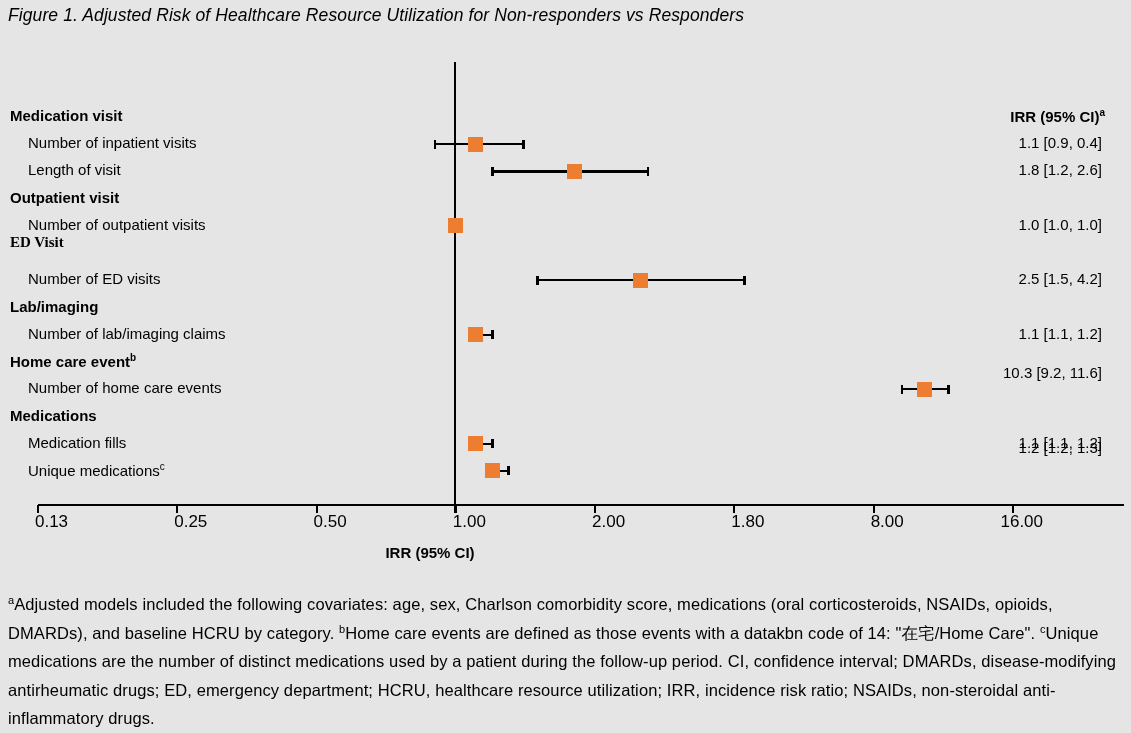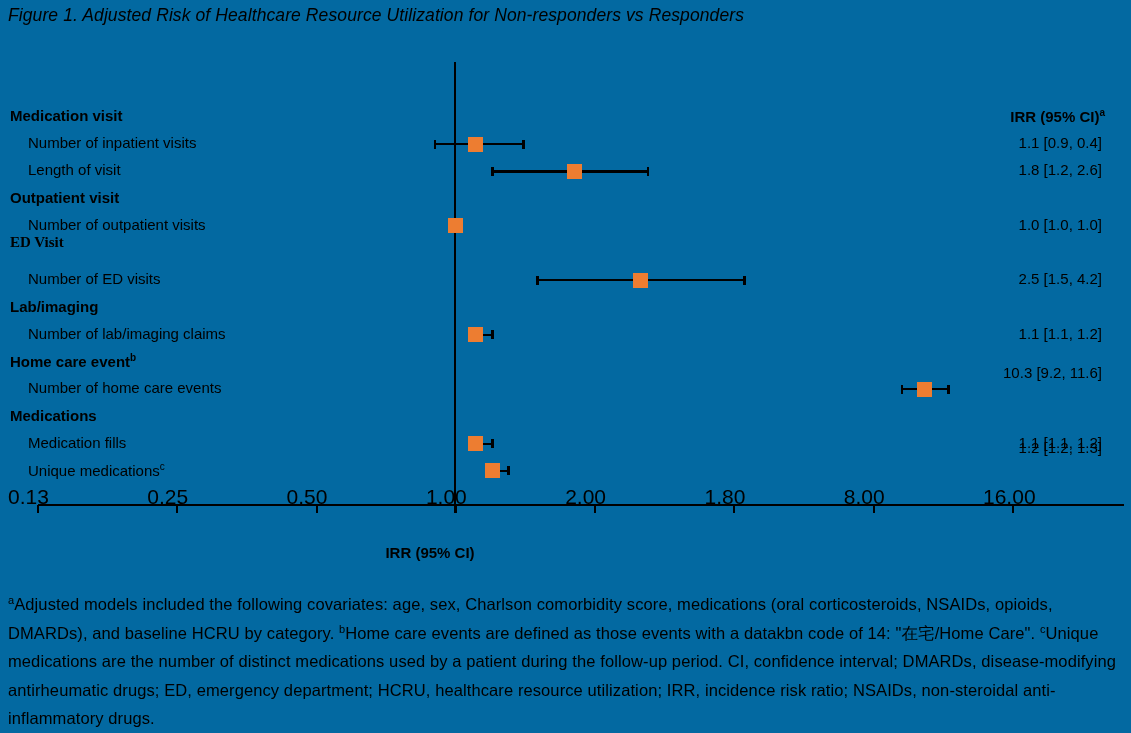--- a/index.html
+++ b/index.html
@@ -1,28 +1,28 @@
 <!DOCTYPE html>
 <html><head>
 <meta charset="utf-8">
 <style>
   html,body{margin:0;padding:0;background:#fff;}
   .stage{
-    position:relative;width:1131px;height:733px;background:#0369a1;
+    position:relative;width:1131px;height:733px;background:#e5e5e5;
     font-family:"Liberation Sans",sans-serif;color:#000;overflow:hidden;
   }
   .figure-title{
     position:absolute;left:8px;top:5px;font-size:17.5px;font-style:italic;
     font-weight:400;letter-spacing:0.1px;white-space:nowrap;
   }
   .plot{position:absolute;left:0;top:0;width:1131px;height:580px;}
   .refline{position:absolute;left:454px;top:62px;width:2px;height:451px;background:#000;}
   .axisline{position:absolute;left:38px;top:504px;width:1086px;height:2px;background:#000;}
   .tickmark{position:absolute;width:2px;height:8px;background:#000;top:505px;}
-  .ticklabel{position:absolute;top:485px;width:60px;text-align:left;font-size:21px;}
+  .ticklabel{position:absolute;top:512px;width:60px;text-align:right;font-size:17px;}
   .axis-title{
     position:absolute;left:330px;top:544px;width:200px;text-align:center;
     font-size:15px;font-weight:700;
   }
   .cat-label{position:absolute;left:10px;font-size:15px;font-weight:700;white-space:nowrap;}
   .item-label{position:absolute;left:28px;font-size:15px;font-weight:400;white-space:nowrap;}
   .cat-label sup,.item-label sup,.col-header sup{font-size:10px;}
   .col-header{
     position:absolute;top:107px;right:26px;font-size:15px;font-weight:700;white-space:nowrap;
   }

